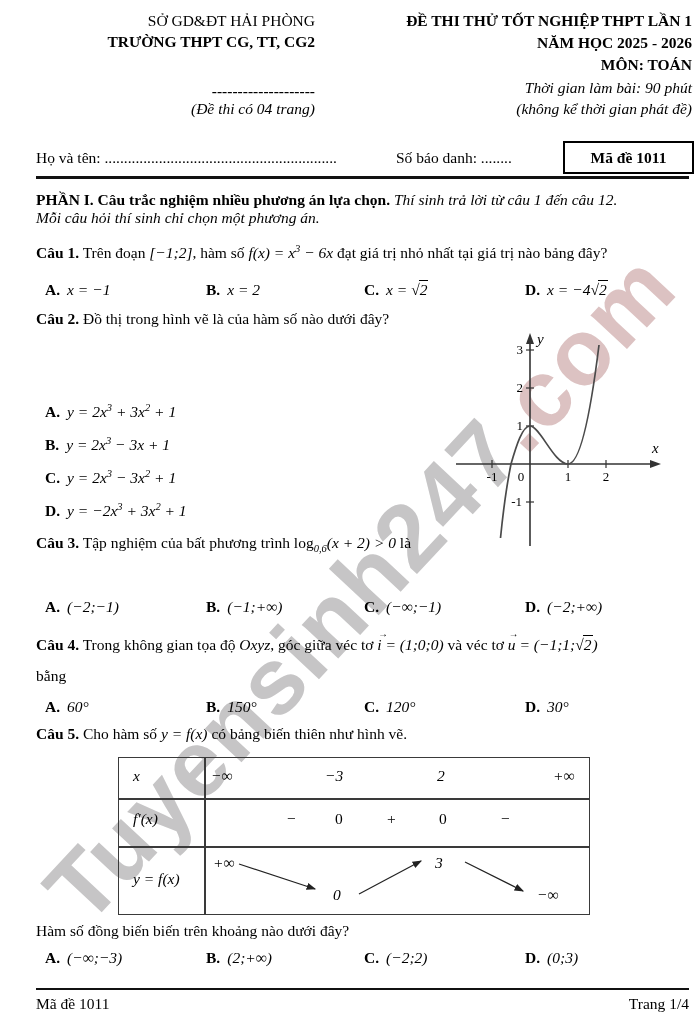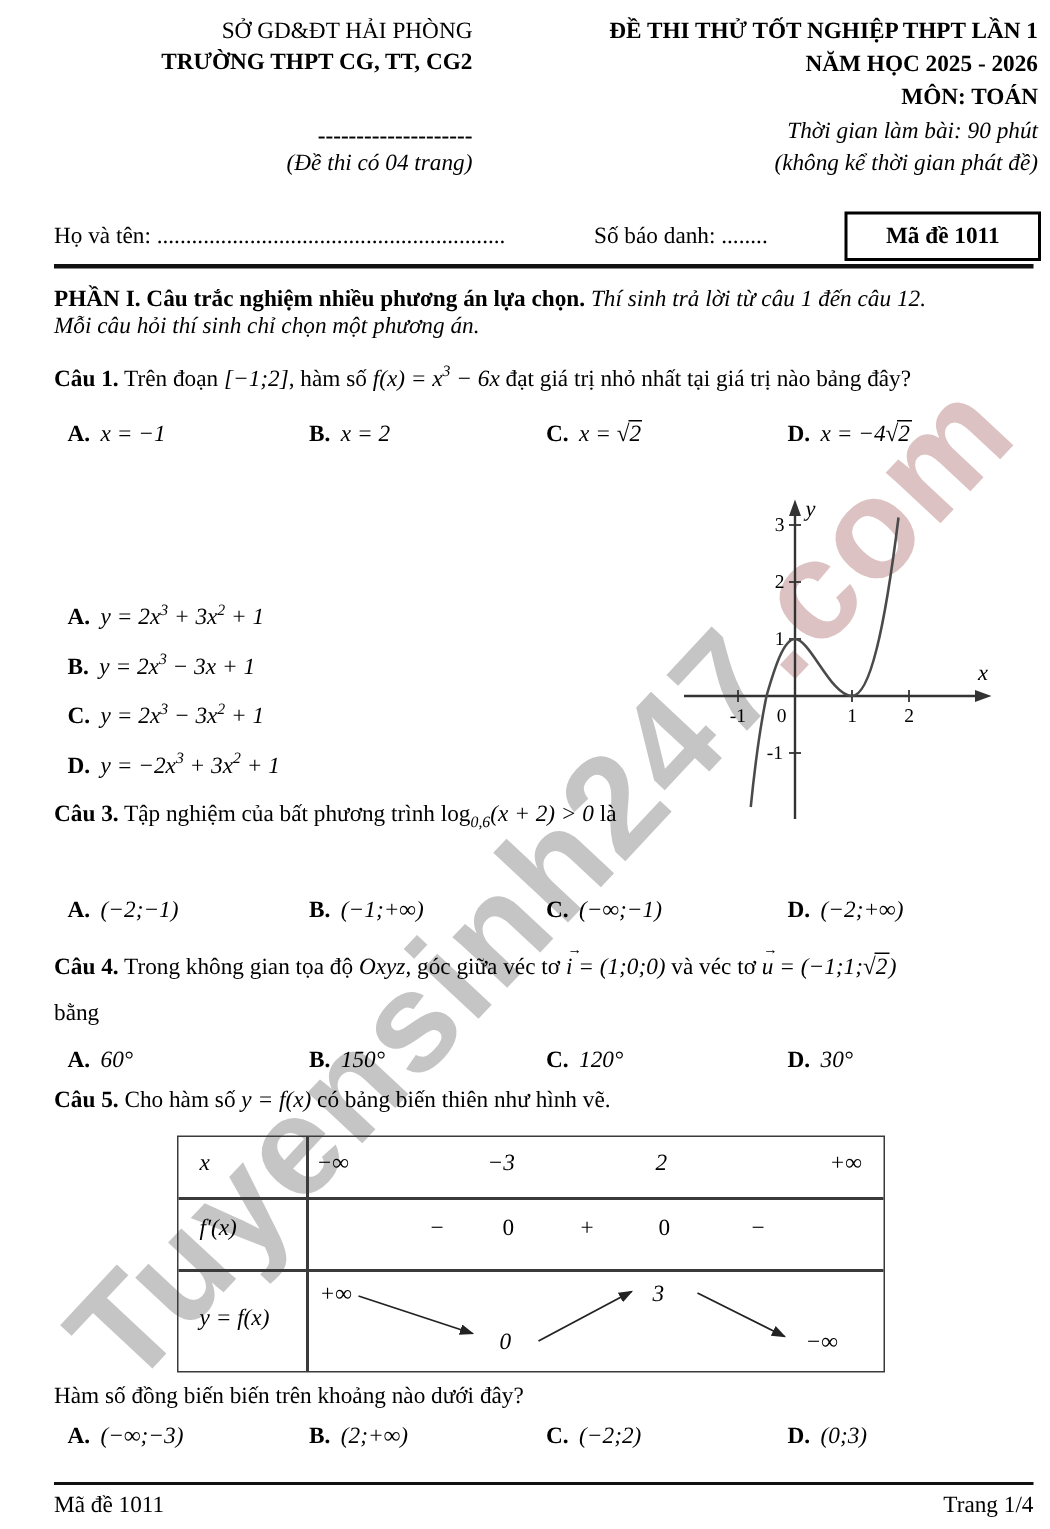--- a/index.html
+++ b/index.html
@@ -87,20 +87,24 @@
       <span class="math">f(x) = x<sup>3</sup> − 6x</span>
       <span>đạt giá trị nhỏ nhất tại giá trị nào bảng đây?</span>
     </div>
     <div class="optrow" style="top:281px;">
       <span><span class="ol">A.</span><span class="math">x = −1</span></span>
       <span><span class="ol">B.</span><span class="math">x = 2</span></span>
       <span><span class="ol">C.</span><span class="math">x = <span class="sq"><span class="sqs">√</span><span class="sqc">2</span></span></span></span>
       <span><span class="ol">D.</span><span class="math">x = −4<span class="sq"><span class="sqs">√</span><span class="sqc">2</span></span></span></span>
     </div>
 
+    <div class="qline" style="top:310px;">
+      <span class="b">Câu 2.</span>
+      <span>Đồ thị trong hình vẽ là của hàm số nào dưới đây?</span>
+    </div>
     <div class="optstack" style="top:357px;"><span class="ol">A.</span><span class="math">y = 2x<sup>3</sup> + 3x<sup>2</sup> + 1</span></div>
     <div class="optstack" style="top:390px;"><span class="ol">B.</span><span class="math">y = 2x<sup>3</sup> − 3x + 1</span></div>
     <div class="optstack" style="top:423px;"><span class="ol">C.</span><span class="math">y = 2x<sup>3</sup> − 3x<sup>2</sup> + 1</span></div>
     <div class="optstack" style="top:456px;"><span class="ol">D.</span><span class="math">y = −2x<sup>3</sup> + 3x<sup>2</sup> + 1</span></div>
 
     <svg class="abs" style="left:448px;top:320px;" width="222" height="232" viewBox="0 0 222 232">
       <line x1="8" y1="144" x2="208" y2="144" stroke="#333" stroke-width="1.6"></line>
       <polygon points="213,144 202,140 202,148" fill="#333"></polygon>
       <line x1="82" y1="226" x2="82" y2="18" stroke="#333" stroke-width="1.6"></line>
       <polygon points="82,13 78,24 86,24" fill="#333"></polygon>

